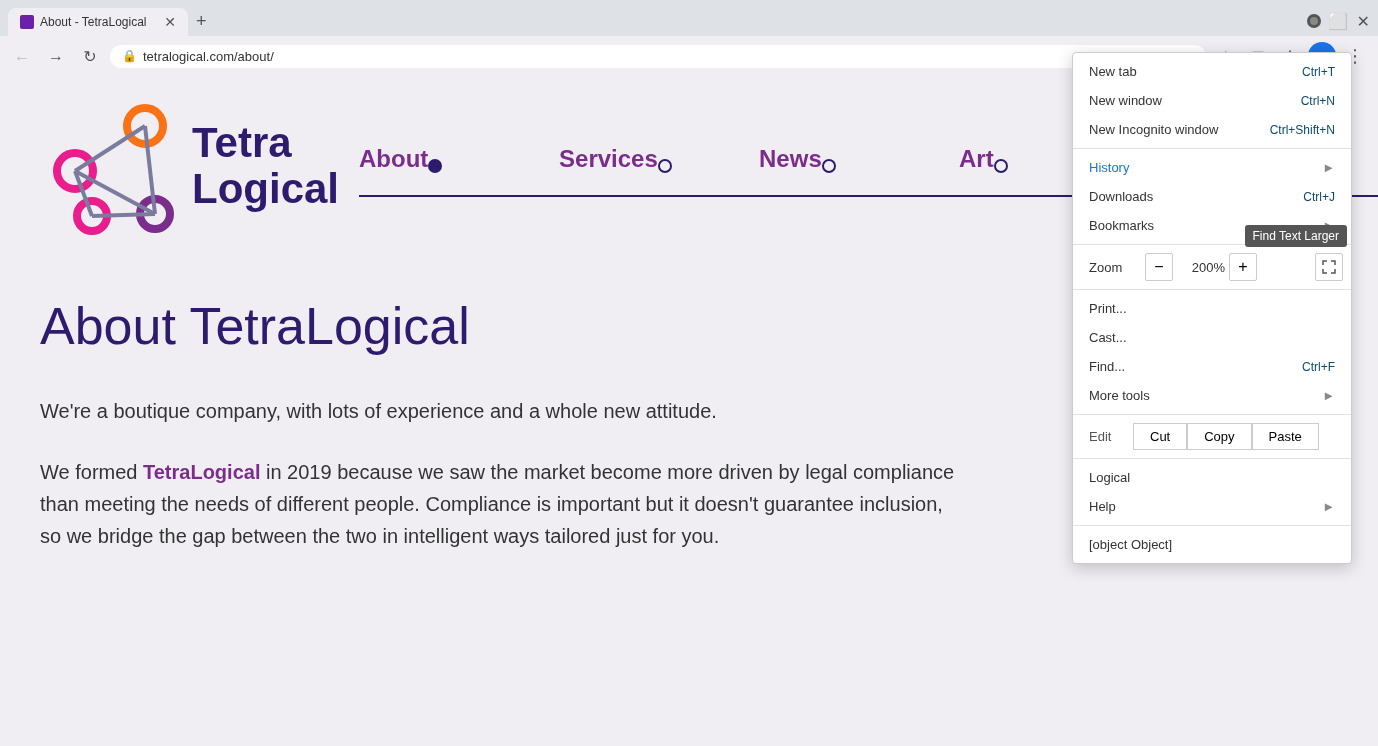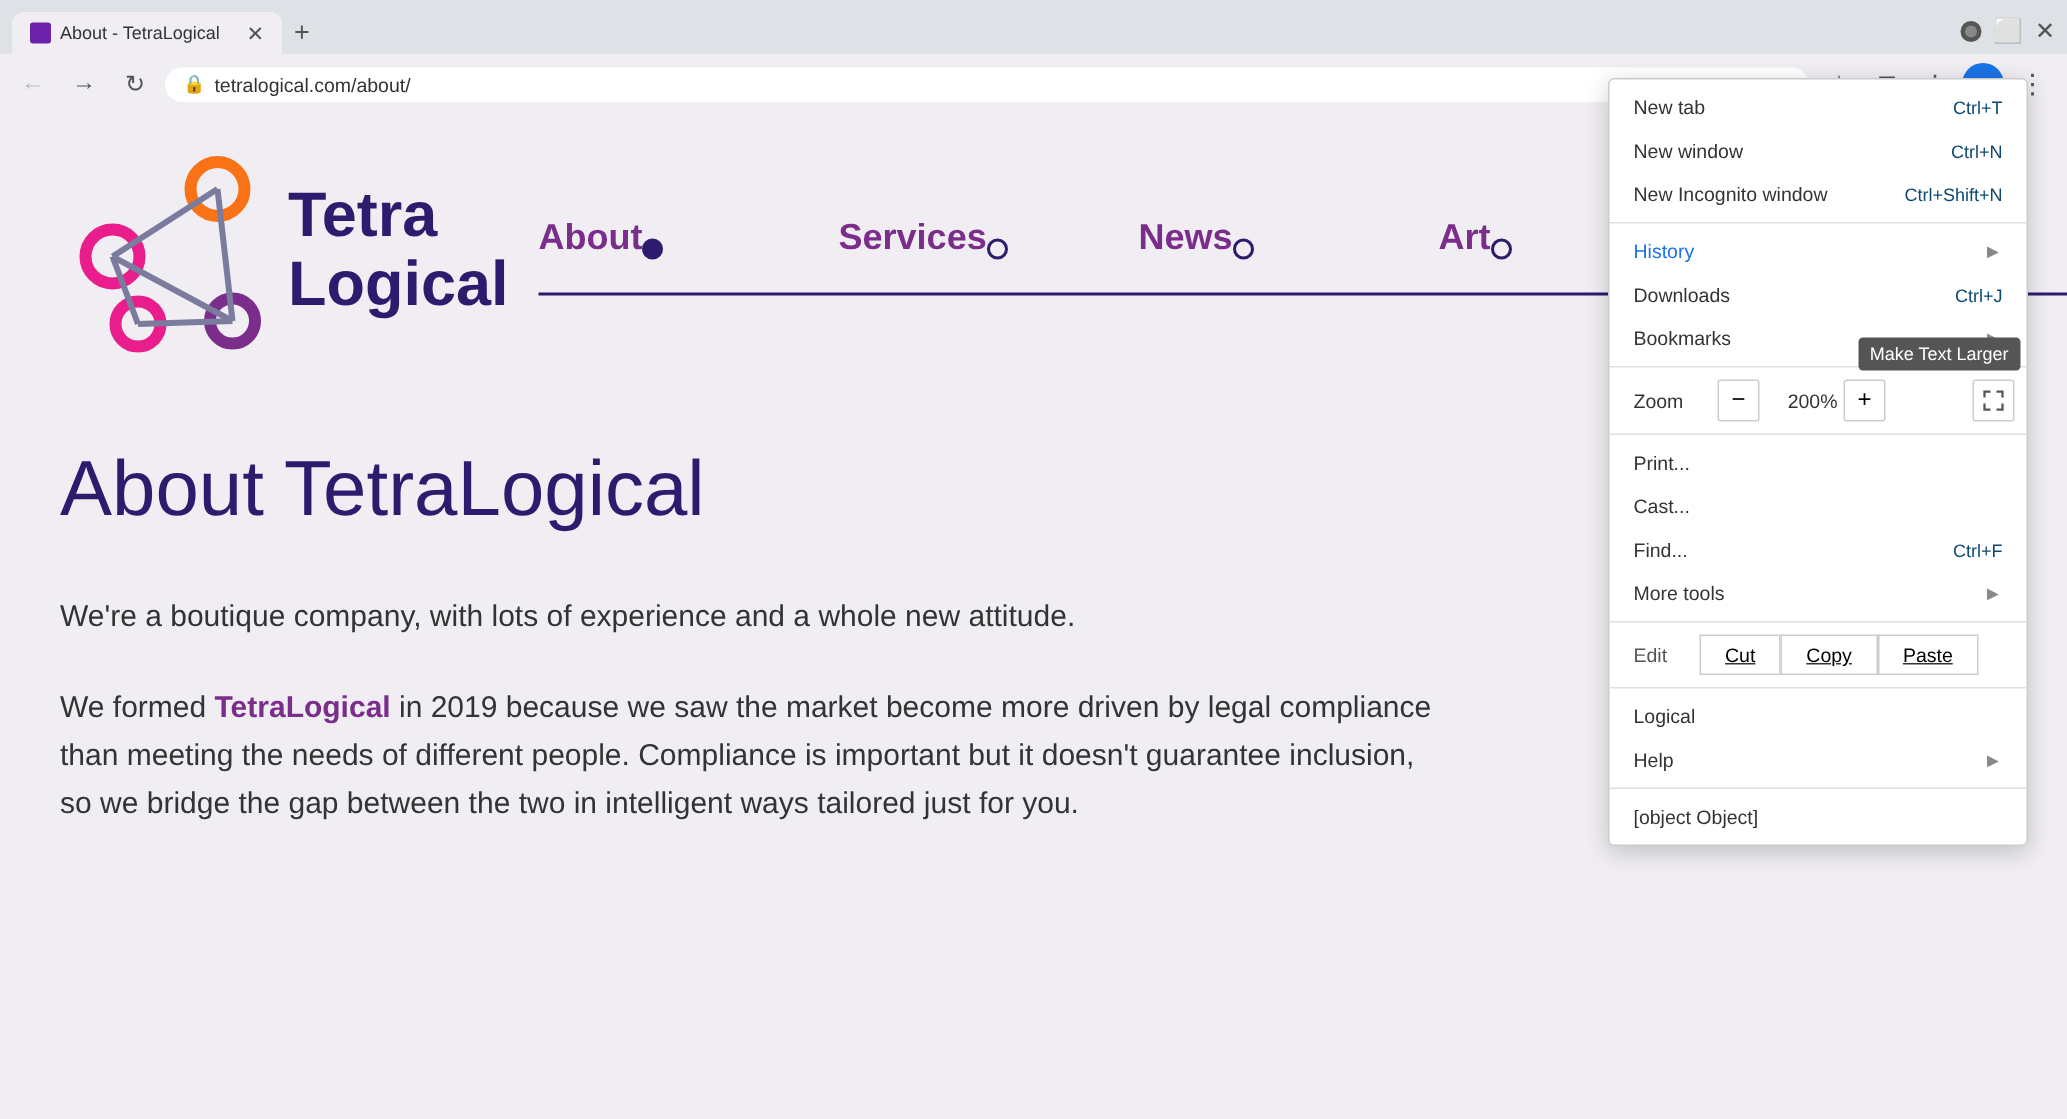--- a/index.html
+++ b/index.html
@@ -316,21 +316,20 @@
     }
     .edit-label {
       flex: 0 0 60px;
       padding-left: 16px;
       font-size: 13px;
       color: #555;
     }
     .edit-actions {
       display: flex;
       gap: 0;
-      text-decoration: underline;
     }
     .edit-btn {
       padding: 5px 16px;
       border: 1px solid #ccc;
       background: white;
       cursor: pointer;
       font-size: 13px;
     }
   </style>
 </head>
@@ -473,21 +472,21 @@
     <button class="zoom-btn">+</button>
     <div style="position:relative;margin-left:auto;">
       <button class="zoom-fullscreen">
         <svg width="14" height="14" viewBox="0 0 14 14">
             <polyline points="1,5 1,1 5,1" fill="none" stroke="#555" stroke-width="1.5"></polyline>
             <polyline points="9,1 13,1 13,5" fill="none" stroke="#555" stroke-width="1.5"></polyline>
             <polyline points="13,9 13,13 9,13" fill="none" stroke="#555" stroke-width="1.5"></polyline>
             <polyline points="5,13 1,13 1,9" fill="none" stroke="#555" stroke-width="1.5"></polyline>
           </svg>
       </button>
-      <div class="make-text-larger-tooltip" style="top:-28px;right:-4px;">Make Text Larger</div>
+      <div class="make-text-larger-tooltip" style="top:-28px;right:-4px;">Find Text Larger</div>
     </div>
   </div>
   <div class="menu-divider"></div>
   <div class="menu-item">
     <span>Print...</span>
   </div>
   <div class="menu-item">
     <span>Cast...</span>
   </div>
   <div class="menu-item">

